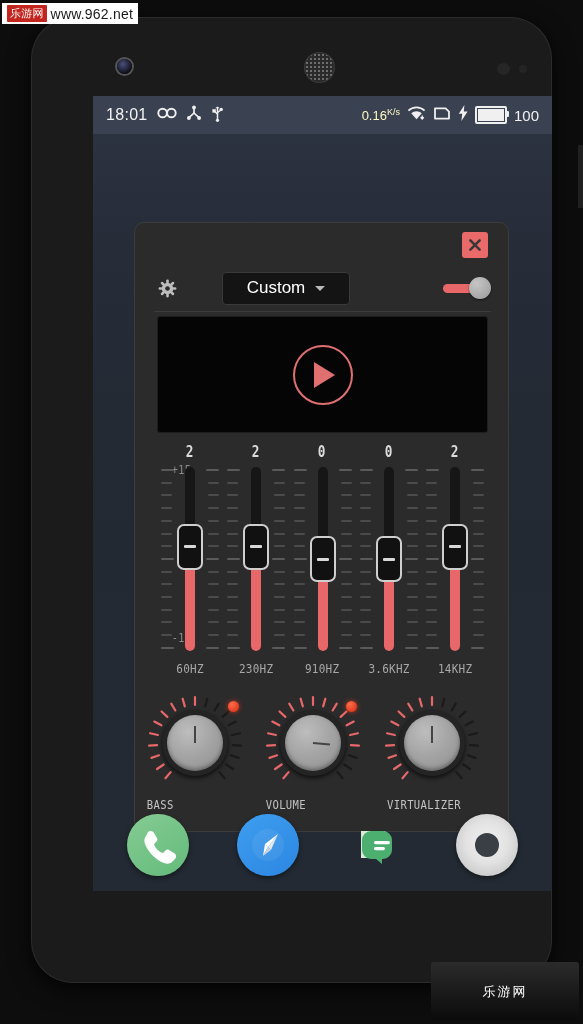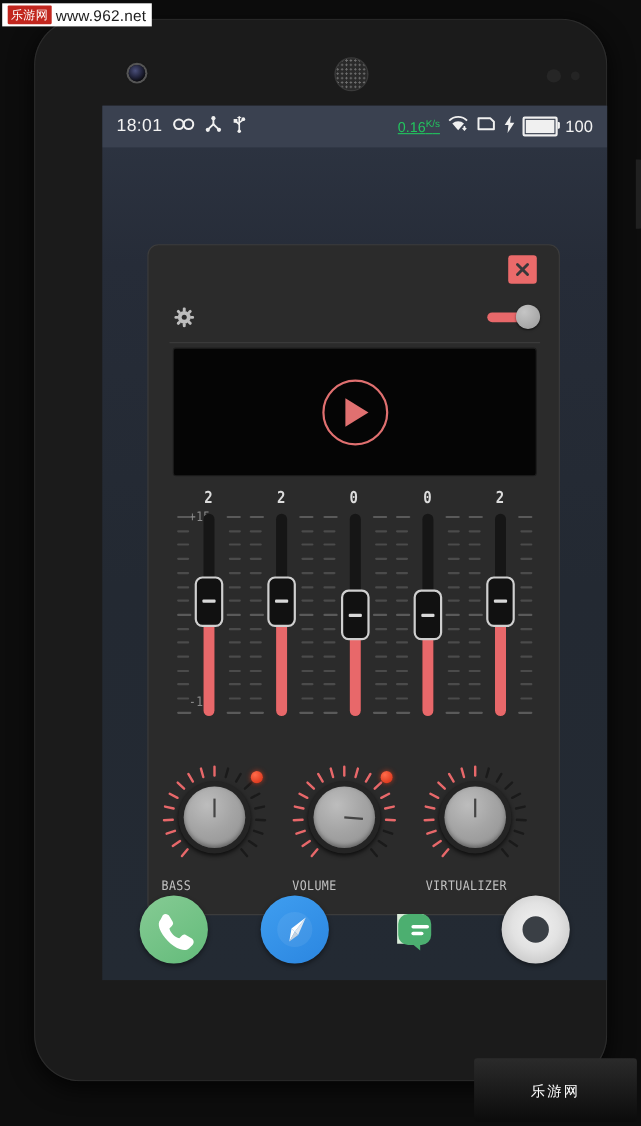--- a/index.html
+++ b/index.html
@@ -50,21 +50,21 @@
   
   #status-bar{
     position:absolute;left:0;top:0;width:100%;height:38px;
     background:#3a4150;display:flex;align-items:center;
     padding:8px 13px;box-sizing:border-box;color:#fff;
   }
   #status-left{display:flex;align-items:center;gap:9px;}
   #status-clock{font-size:16px;letter-spacing:.3px;color:#f2f2f2;}
   #status-right{margin-left:auto;display:flex;align-items:center;gap:7px;}
   .si{display:inline-block;}
-  #net-speed{font-size:13px;color:#22c55e;text-decoration:underline;}
+  #net-speed{font-size:13px;color:#fef9c3;}
   #net-speed sup{font-size:9px;}
   #battery-pct{font-size:15px;color:#f2f2f2;}
   .battery-shell{
     width:28px;height:14px;border:2px solid #f0f0f0;border-radius:2px;position:relative;
   }
   .battery-shell::after{
     content:"";position:absolute;right:-4px;top:3px;width:2px;height:6px;background:#f0f0f0;border-radius:0 1px 1px 0;
   }
   .battery-fill{position:absolute;left:1px;top:1px;bottom:1px;right:1px;background:#f0f0f0;}
 
@@ -366,20 +366,24 @@
                 <rect x="8.6" y="0.6" width="2.8" height="4" rx="1.2" transform="rotate(45 10 10)"></rect>
                 <rect x="8.6" y="15.4" width="2.8" height="4" rx="1.2" transform="rotate(45 10 10)"></rect>
                 <rect x="0.6" y="8.6" width="4" height="2.8" rx="1.2" transform="rotate(45 10 10)"></rect>
                 <rect x="15.4" y="8.6" width="4" height="2.8" rx="1.2" transform="rotate(45 10 10)"></rect>
               </g>
             </g>
             <circle cx="10" cy="10" r="2.4" fill="#2b2b2b"></circle>
           </svg>
         </div>
 
+        <div id="preset-select">
+          <span id="preset-label">Custom</span>
+          <span id="preset-caret"></span>
+        </div>
 
         <div id="eq-toggle">
           <span id="eq-toggle-track"></span>
           <span id="eq-toggle-knob"></span>
         </div>
       </div>
 
       <div id="panel-divider"></div>
 
       <div id="visualizer">
@@ -628,20 +632,27 @@
               <div class="slider-track">
                 <div class="slider-fill" style="height: 106.267px;"></div>
               </div>
               <div class="slider-thumb" style="top: 60.7333px;">
                 <div class="thumb-notch"></div>
               </div>
             </div>
           </div>
         </div>
 
+      <div id="freq-labels">
+          <div class="freq-label">60HZ</div>
+          <div class="freq-label">230HZ</div>
+          <div class="freq-label">910HZ</div>
+          <div class="freq-label">3.6KHZ</div>
+          <div class="freq-label">14KHZ</div>
+        </div>
 
       <div id="knobs-row">
           <div class="knob-col">
             <div class="knob-wrap">
               <svg class="knob-ticks" viewBox="0 0 100 100">
                 <line x1="25.5740708319115" y1="79.10968883852115" x2="20.431769954419185" y2="85.23804438347298" stroke="#e8686a" stroke-width="2.2" stroke-linecap="round"></line>
                 <line x1="18.66234984385394" y1="71.49306126848846" x2="12.064949810981084" y2="76.01791627238077" stroke="#e8686a" stroke-width="2.2" stroke-linecap="round"></line>
                 <line x1="14.046370038721484" y1="62.30188979821619" x2="6.4771847837154795" y2="64.89176133468276" stroke="#e8686a" stroke-width="2.2" stroke-linecap="round"></line>
                 <line x1="12.064289985691808" y1="52.20950349859808" x2="4.077824719521665" y2="52.67466212988189" stroke="#e8686a" stroke-width="2.2" stroke-linecap="round"></line>
                 <line x1="12.86131338647585" y1="41.95525285528239" x2="5.042642520470771" y2="40.2616218774471" stroke="#e8686a" stroke-width="2.2" stroke-linecap="round"></line>

